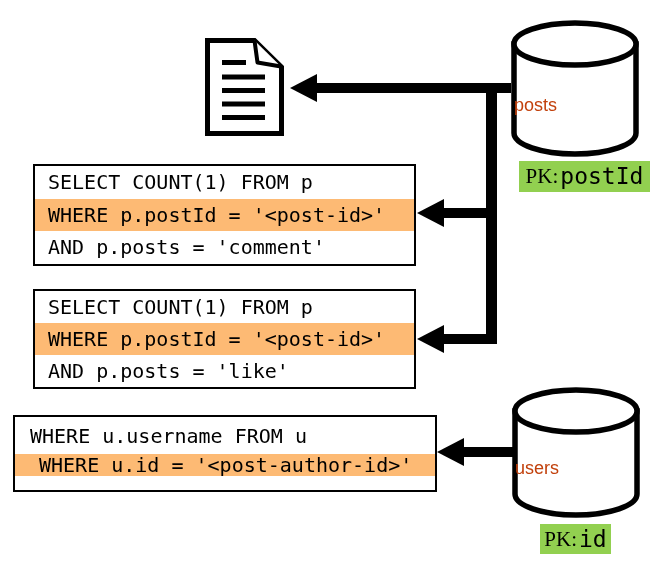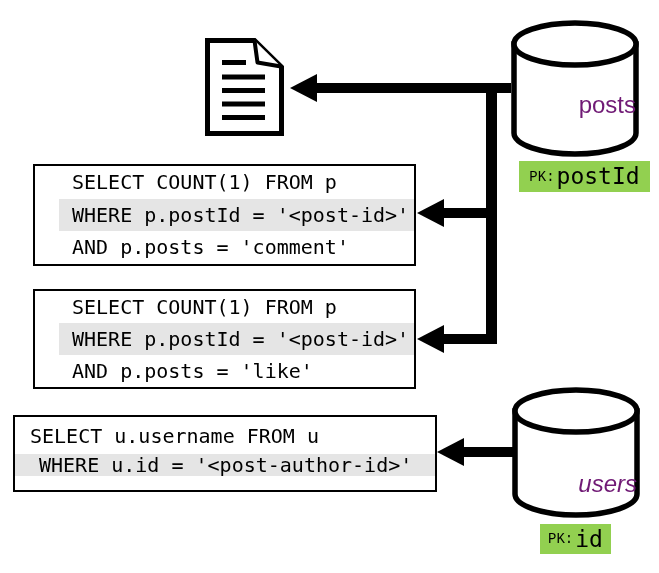--- a/index.html
+++ b/index.html
@@ -13,60 +13,60 @@
     position: relative; width: 659px; height: 573px;
     background: #fff; overflow: hidden;
   }
   .svg-layer { position: absolute; left: 0; top: 0; width: 659px; height: 573px; }
 
   
   .qbox {
     position: absolute;
     background: #fff;
     border: 2px solid #000;
-    display: flex; flex-direction: column; padding-left: 24px;
+    display: flex; flex-direction: column;
   }
   .qrow {
     display: flex; align-items: center;
     padding-left: 13px;
     white-space: pre;
     font-family: "DejaVu Sans Mono", monospace;
     font-size: 20px; line-height: 1;
     color: #000;
     flex: 0 0 auto;
   }
-  .qrow.hl { background: #e5e5e5; }
+  .qrow.hl { background: #fdba74; }
 
   #qbox-comment { left: 33px; top: 164px; width: 383px; height: 102px; }
   #qbox-comment .qrow { height: 32.6px; }
   #qbox-like    { left: 33px; top: 289px; width: 383px; height: 100px; }
   #qbox-like .qrow { height: 32px; }
   #qbox-username{ left: 13px; top: 415px; width: 424px; height: 77px; padding-left: 2px; }
   #qbox-username .qrow.r1 { height: 37px; }
   #qbox-username .qrow.r2 { height: 22px; margin-left: -2px; padding-left: 24px; }
 
   
   .db-label {
     position: absolute;
     width: 122px;
-    text-align: right;
-    font-size: 24px; line-height: 26px;
-    color: #701a75;
+    text-align: left;
+    font-size: 18px; line-height: 26px;
+    color: #c2410c;
   }
   #label-posts { left: 514px; top: 92px; }
-  #label-users { left: 515px; top: 471px; font-style: italic; }
+  #label-users { left: 515px; top: 455px; }
 
   
   .pk-badge {
     position: absolute;
     background: #92d050;
     display: flex; align-items: center; justify-content: center;
     line-height: 1;
   }
-  .pk-prefix { font-family: Liberation Mono, monospace; font-size: 14px; }
+  .pk-prefix { font-family: Liberation Serif, serif; font-size: 21px; }
   .pk-field  { font-family: "DejaVu Sans Mono", monospace; font-size: 23px; margin-left: 2px; }
   #pk-posts { left: 519px; top: 161px; width: 131px; height: 31px; }
   #pk-users { left: 540px; top: 524px; width: 71px;  height: 30px; }
 </style>
 </head>
 <body>
 
 <div class="canvas">
 
   <svg class="svg-layer" viewBox="0 0 659 573">
@@ -117,21 +117,21 @@
     <div class="qrow">AND p.posts = 'comment'</div>
   </div>
 
   <div class="qbox" id="qbox-like">
     <div class="qrow">SELECT COUNT(1) FROM p</div>
     <div class="qrow hl">WHERE p.postId = '&lt;post-id&gt;'</div>
     <div class="qrow">AND p.posts = 'like'</div>
   </div>
 
   <div class="qbox" id="qbox-username">
-    <div class="qrow r1">SELECT u.username FROM u</div>
+    <div class="qrow r1">WHERE u.username FROM u</div>
     <div class="qrow hl r2">WHERE u.id = '&lt;post-author-id&gt;'</div>
   </div>
 
   <div class="db-label" id="label-posts">posts</div>
   <div class="db-label" id="label-users">users</div>
 
   <div class="pk-badge" id="pk-posts">
     <span class="pk-prefix">PK:</span>
     <span class="pk-field">postId</span>
   </div>

